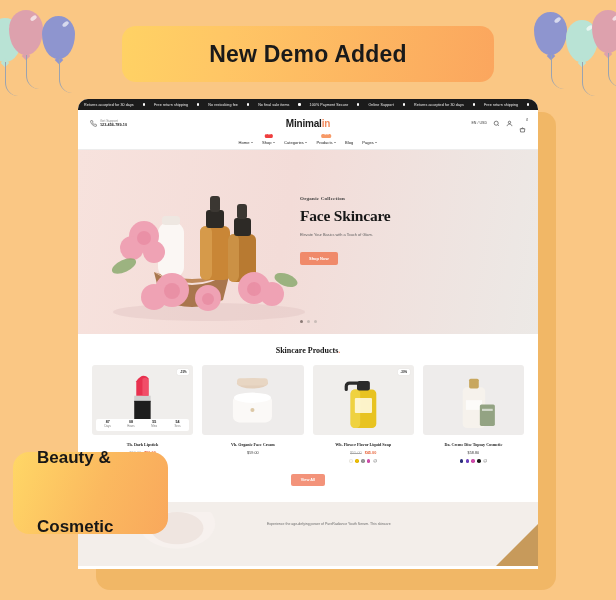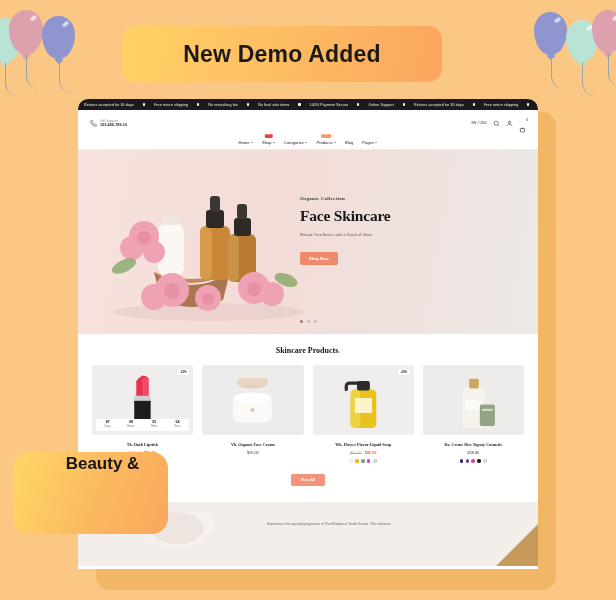--- a/index.html
+++ b/index.html
@@ -39,21 +39,21 @@
     width: 22px; height: 34px;
     border-left: 1.3px solid #9aa3b0;
     border-bottom-left-radius: 60% 40%;
     border-top-right-radius: 50%;
   }
 
   
   .demo-banner {
     position: absolute;
     left: 122px; top: 26px;
-    width: 320px; height: 56px;
+    width: 372px; height: 56px;
     border-radius: 14px;
     background: linear-gradient(100deg, #ffd264 0%, #ffc665 28%, #fba65e 100%);
     display: flex; align-items: center; justify-content: center;
   }
   .demo-banner span {
     font-size: 23px;
     font-weight: 700;
     color: #1a1a1a;
     letter-spacing: .2px;
   }
@@ -303,21 +303,21 @@
     border-bottom: 42px solid #c79a5b;
   }
 
   
   .cat-badge {
     position: absolute;
     left: 13px; top: 452px;
     width: 155px; height: 82px;
     border-radius: 16px;
     background: linear-gradient(110deg, #ffd766 0%, #fbb95f 55%, #f9a85c 100%);
-    display: flex; flex-direction: row;
+    display: flex; flex-direction: column;
     justify-content: center;
     padding-left: 24px;
     gap: 44px;
   }
   .cat-badge span {
     font-size: 17px; font-weight: 700; color: #171717; line-height: 1.45;
   }
 </style>
 </head>
 <body>
@@ -391,20 +391,23 @@
     <div class="support">
       <svg class="ph-ico" viewBox="0 0 24 24" fill="none" stroke="currentColor" stroke-width="2">
         <path d="M22 16.9v3a2 2 0 0 1-2.2 2 19.8 19.8 0 0 1-8.6-3.1 19.5 19.5 0 0 1-6-6A19.8 19.8 0 0 1 2.1 4.2 2 2 0 0 1 4.1 2h3a2 2 0 0 1 2 1.7c.1 1 .4 1.9.7 2.8a2 2 0 0 1-.5 2.1L8.1 9.9a16 16 0 0 0 6 6l1.3-1.2a2 2 0 0 1 2.1-.5c.9.3 1.8.6 2.8.7a2 2 0 0 1 1.7 2z"></path>
       </svg>
       <div class="txt">
         <div class="lbl">Get Support</div>
         <div class="num">123-456-789-10</div>
       </div>
     </div>
 
+    <div class="brand">
+      <span>Minimal</span><span class="accent">in</span>
+    </div>
 
     <div class="head-right">
       <span class="cur">EN / USD</span>
       <svg class="ic" viewBox="0 0 24 24" fill="none" stroke="currentColor" stroke-width="2">
         <circle cx="11" cy="11" r="7"></circle>
           <path d="M20 20l-3.5-3.5"></path>
       </svg>
       <svg class="ic" viewBox="0 0 24 24" fill="none" stroke="currentColor" stroke-width="2">
         <circle cx="12" cy="8" r="4"></circle>
           <path d="M4 21c0-4.4 3.6-7 8-7s8 2.6 8 7"></path>
@@ -626,13 +629,14 @@
     </div>
     <div class="feature-copy">
       <div class="f-desc">Experience the age-defying power of PureRadiance Youth Serum. This skincare</div>
     </div>
     <div class="corner-fold"></div>
   </div>
 </div>
 
 <div class="cat-badge">
   <span>Beauty &amp;</span>
+  <span>Cosmetic</span>
 </div>
 
 </body></html>

